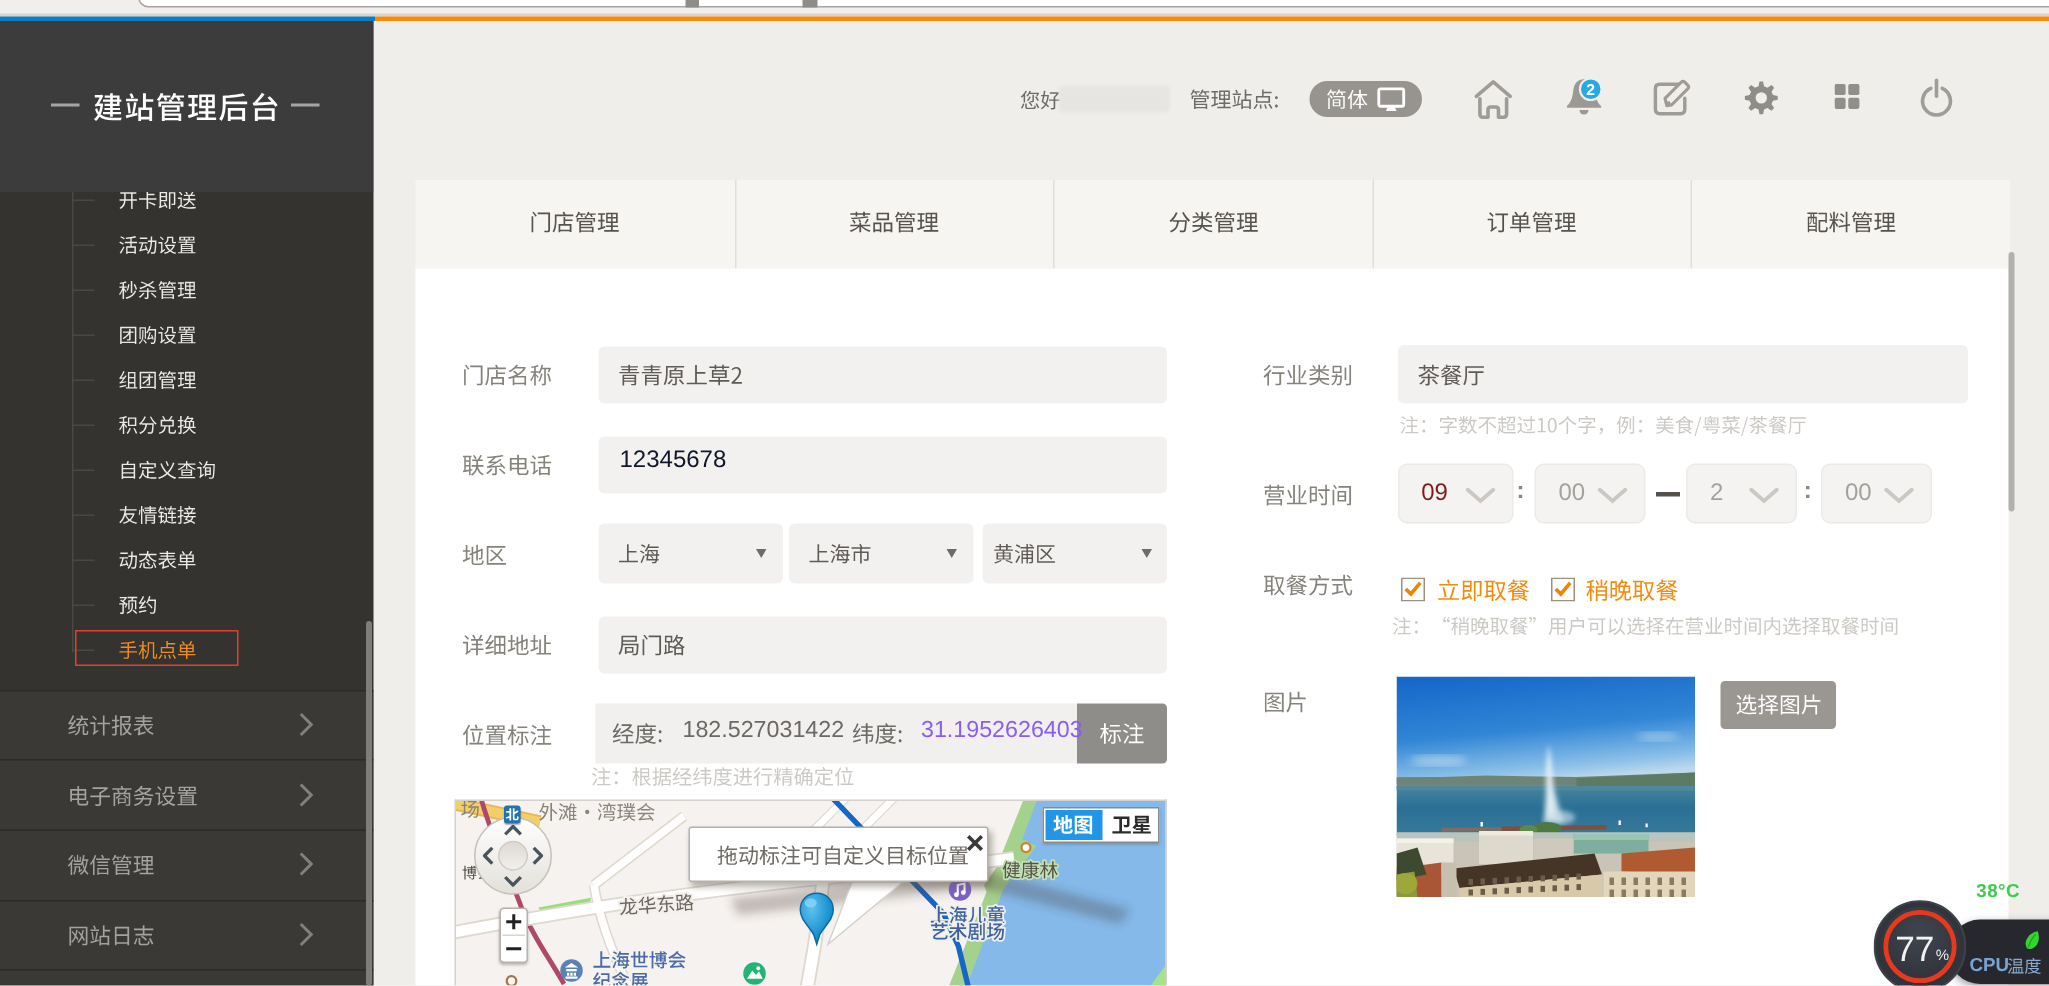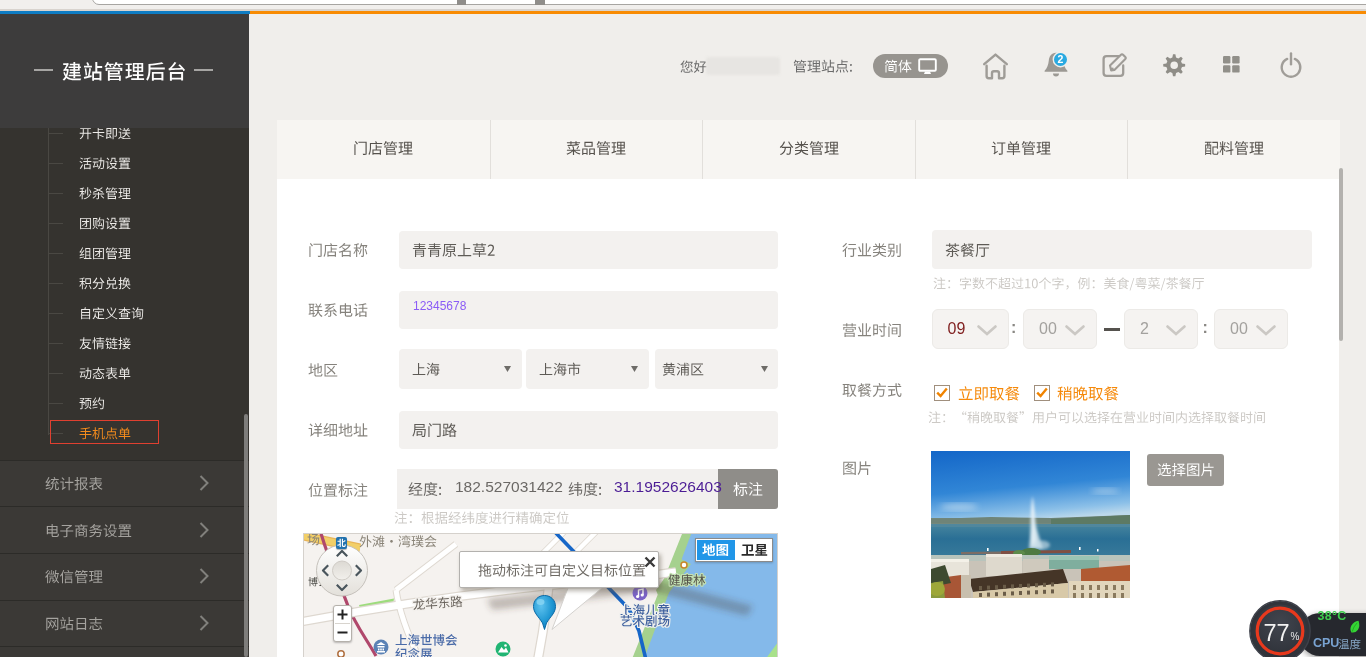--- a/index.html
+++ b/index.html
@@ -177,21 +177,21 @@
       <path d="M2.6 7.2C3.4 7.9 4.4 8.9 4.9 9.5L5.7 8.7C5.2 8.1 4.2 7.2 3.3 6.5ZM7.8 6.6C8.3 7.3 8.9 8.4 9.1 9L10.1 8.6C9.9 7.9 9.3 7 8.8 6.2ZM3.8 19.6V19.6C4 19.3 4.4 19 6.9 17.1C6.7 16.9 6.6 16.5 6.5 16.1L5 17.3V10.9H1.6V12H3.9V17.4C3.9 18.1 3.5 18.6 3.2 18.8C3.4 19 3.7 19.4 3.8 19.6ZM13.4 6.1C13.1 7 12.5 8.2 12 9H7V10.1H10.4V12.1H7.5V13.2H10.4V15.3H6.6V16.4H10.4V19.9H11.6V16.4H15.3V15.3H11.6V13.2H14.5V12.1H11.6V10.1H15V9H13.2C13.6 8.3 14.1 7.3 14.5 6.5Z M16.6 18 16.8 19.1C18.2 18.8 20.2 18.4 22.1 18L22.1 17C20.1 17.4 17.9 17.7 16.6 18ZM16.9 12.4C17.1 12.3 17.5 12.2 19.6 11.9C18.9 12.9 18.2 13.7 17.8 14C17.3 14.5 16.9 14.9 16.6 14.9C16.7 15.2 16.9 15.8 17 16C17.3 15.8 17.8 15.7 22.1 15C22.1 14.8 22.1 14.3 22.1 14L18.7 14.5C19.9 13.3 21.2 11.7 22.3 10.1L21.4 9.5C21.1 10 20.7 10.5 20.4 10.9L18.1 11.1C19.1 9.8 20.1 8.2 20.9 6.6L19.8 6.1C19 7.9 17.8 9.9 17.4 10.3C17.1 10.9 16.8 11.2 16.5 11.3C16.6 11.6 16.8 12.2 16.9 12.4ZM25.7 17.7H23.5V13.5H25.7ZM26.7 17.7V13.5H28.9V17.7ZM22.5 6.9V19.7H23.5V18.8H28.9V19.6H29.9V6.9ZM25.7 12.4H23.5V8.1H25.7ZM26.7 12.4V8.1H28.9V12.4Z M37.4 7.5V11.7L35.8 12.3L36.2 13.3L37.4 12.8V17.6C37.4 19.2 37.9 19.6 39.7 19.6C40 19.6 42.9 19.6 43.4 19.6C44.9 19.6 45.3 18.9 45.5 16.9C45.2 16.8 44.7 16.6 44.5 16.5C44.4 18.2 44.2 18.6 43.3 18.6C42.7 18.6 40.2 18.6 39.7 18.6C38.7 18.6 38.5 18.4 38.5 17.6V12.4L40.5 11.5V16.6H41.6V11.1L43.7 10.2C43.7 12.6 43.7 14.2 43.6 14.6C43.5 14.9 43.4 15 43.1 15C43 15 42.5 15 42.1 15C42.3 15.2 42.4 15.7 42.4 16C42.8 16 43.4 16 43.8 15.8C44.3 15.7 44.5 15.5 44.6 14.8C44.7 14.3 44.8 12 44.8 9.2L44.8 9L44 8.7L43.8 8.8L43.6 9.1L41.6 9.9V6.2H40.5V10.3L38.5 11.2V7.5ZM31.5 16.4 31.9 17.6C33.3 17 35 16.2 36.6 15.5L36.3 14.5L34.6 15.2V10.8H36.4V9.8H34.6V6.3H33.5V9.8H31.6V10.8H33.5V15.6C32.8 15.9 32.1 16.2 31.5 16.4Z M52.5 9.4V18.3H50.7V19.4H60.4V18.3H57V12.4H60.2V11.3H57V6.3H55.8V18.3H53.6V9.4ZM46.5 16.3 46.9 17.4C48.3 16.8 50.2 16.1 51.9 15.3L51.7 14.3L49.8 15.1V10.8H51.7V9.8H49.8V6.3H48.7V9.8H46.7V10.8H48.7V15.5C47.9 15.8 47.1 16.1 46.5 16.3Z" fill="#85827c"></path>
     </svg></div>
 <div style="position:absolute;left:307.0px;top:476.9px;width:64px;height:30px;"><svg width="64" height="30" viewBox="0 0 64 30">
       <path d="M6.5 8.9V10H14.7V8.9ZM7.5 11.1C8 13.2 8.4 16 8.5 17.6L9.7 17.2C9.5 15.7 9 13 8.5 10.9ZM9.5 6.3C9.8 7.1 10.1 8.1 10.3 8.7L11.4 8.4C11.2 7.7 10.9 6.8 10.6 6ZM5.9 18.2V19.3H15.3V18.2H12.2C12.8 16.2 13.4 13.3 13.8 11L12.6 10.8C12.3 13 11.7 16.2 11.2 18.2ZM5.3 6.2C4.4 8.5 3 10.7 1.6 12.2C1.8 12.4 2.1 13 2.2 13.3C2.7 12.8 3.2 12.2 3.7 11.5V19.9H4.8V9.7C5.4 8.7 5.9 7.6 6.4 6.5Z M25.8 7.5H28.3V8.9H25.8ZM22.3 7.5H24.7V8.9H22.3ZM18.8 7.5H21.2V8.9H18.8ZM18.9 12.3V18.7H16.9V19.5H30.2V18.7H28.1V12.3H23.4L23.6 11.5H29.8V10.6H23.8L24 9.7H29.4V6.7H17.8V9.7H22.8L22.7 10.6H17V11.5H22.5L22.4 12.3ZM19.9 18.7V17.7H27V18.7ZM19.9 14.6H27V15.5H19.9ZM19.9 13.9V13.1H27V13.9ZM19.9 16.2H27V17.1H19.9Z M38 7.3V8.4H44.5V7.3ZM42.7 13.9C43.4 15.4 44.1 17.3 44.3 18.5L45.4 18.1C45.1 16.9 44.4 15 43.6 13.6ZM38.4 13.6C38 15.2 37.3 16.8 36.5 17.9C36.7 18 37.2 18.3 37.4 18.5C38.2 17.3 38.9 15.6 39.4 13.8ZM37.3 10.9V11.9H40.5V18.5C40.5 18.7 40.5 18.7 40.3 18.8C40.1 18.8 39.4 18.8 38.6 18.7C38.7 19.1 38.9 19.6 38.9 19.9C40 19.9 40.7 19.9 41.1 19.7C41.5 19.5 41.7 19.1 41.7 18.5V11.9H45.3V10.9ZM34 6.2V9.3H31.7V10.4H33.8C33.3 12.2 32.3 14.4 31.4 15.5C31.6 15.8 31.9 16.3 32 16.6C32.7 15.6 33.5 14 34 12.4V19.9H35.2V12.1C35.7 12.8 36.3 13.8 36.5 14.2L37.2 13.4C36.9 12.9 35.6 11.3 35.2 10.8V10.4H37.1V9.3H35.2V6.2Z M47.4 7.1C48.4 7.6 49.6 8.3 50.3 8.8L50.9 7.9C50.3 7.4 49 6.8 48 6.3ZM46.6 11.3C47.6 11.7 48.8 12.4 49.4 12.9L50 12C49.4 11.5 48.2 10.9 47.2 10.5ZM47.1 19 48 19.8C48.9 18.4 49.9 16.5 50.7 14.9L49.9 14.2C49.1 15.9 47.9 17.9 47.1 19ZM54.2 6.5C54.7 7.2 55.3 8.3 55.5 9L56.6 8.5C56.3 7.9 55.8 6.9 55.2 6.1ZM51 9V10.1H55V13.5H51.6V14.5H55V18.4H50.5V19.5H60.4V18.4H56.1V14.5H59.5V13.5H56.1V10.1H60.1V9Z" fill="#85827c"></path>
     </svg></div>
 <div class="abs" style="left:399px;top:231px;width:379px;height:38px;background:#f3f1ef;border-radius:4px;"></div>
 <div style="position:absolute;left:411.0px;top:236.9px;width:87px;height:30px;"><svg width="87" height="30" viewBox="0 0 87 30">
       <path d="M12 13.7V14.8H5.1V13.7ZM4 12.8V20H5.1V17.5H12V18.7C12 18.9 11.9 19 11.7 19C11.4 19 10.5 19 9.6 19C9.8 19.3 9.9 19.6 10 19.9C11.2 19.9 12 19.9 12.5 19.8C13 19.6 13.1 19.3 13.1 18.7V12.8ZM5.1 15.6H12V16.7H5.1ZM7.9 6.2V7.2H2.9V8H7.9V9H3.4V9.9H7.9V11H1.9V11.9H15.1V11H9V9.9H13.7V9H9V8H14.3V7.2H9V6.2Z M27 13.7V14.8H20.1V13.7ZM19 12.8V20H20.1V17.5H27V18.7C27 18.9 26.9 19 26.7 19C26.4 19 25.5 19 24.6 19C24.8 19.3 24.9 19.6 25 19.9C26.2 19.9 27 19.9 27.5 19.8C28 19.6 28.1 19.3 28.1 18.7V12.8ZM20.1 15.6H27V16.7H20.1ZM22.9 6.2V7.2H17.9V8H22.9V9H18.4V9.9H22.9V11H16.9V11.9H30.1V11H24V9.9H28.7V9H24V8H29.3V7.2H24V6.2Z M36.5 12.7H42.8V14.1H36.5ZM36.5 10.5H42.8V11.9H36.5ZM41.5 16.3C42.4 17.2 43.6 18.6 44.1 19.4L45.1 18.8C44.5 18 43.3 16.7 42.4 15.8ZM36.6 15.8C35.9 16.8 34.9 17.9 34 18.7C34.3 18.8 34.8 19.1 35 19.3C35.8 18.5 36.9 17.2 37.6 16.1ZM33 7V11.2C33 13.5 32.8 16.8 31.5 19.1C31.8 19.2 32.3 19.5 32.5 19.6C33.9 17.2 34.1 13.7 34.1 11.2V8H45.1V7ZM39 8.2C38.8 8.6 38.6 9.1 38.4 9.6H35.4V15H39.1V18.7C39.1 18.9 39.1 18.9 38.8 18.9C38.6 19 37.8 19 36.9 18.9C37.1 19.2 37.2 19.6 37.3 19.9C38.4 19.9 39.2 19.9 39.6 19.8C40.1 19.6 40.2 19.3 40.2 18.7V15H44V9.6H39.6C39.8 9.2 40 8.8 40.3 8.4Z M52.4 6.4V18.1H46.8V19.2H60.2V18.1H53.6V12.1H59.2V11H53.6V6.4Z M64.7 12.8H72.3V14.1H64.7ZM64.7 10.6H72.3V11.9H64.7ZM63.6 9.7V15H67.9V16.4H61.8V17.5H67.9V19.9H69V17.5H75.2V16.4H69V15H73.5V9.7ZM61.9 7.3V8.3H65.4V9.4H66.5V8.3H70.5V9.4H71.6V8.3H75.1V7.3H71.6V6.2H70.5V7.3H66.5V6.2H65.4V7.3Z M76.7 18.8H83.6V17.6H80.5C80 17.6 79.3 17.6 78.7 17.7C81.3 15.2 83 13 83 10.8C83 8.8 81.8 7.6 79.8 7.6C78.4 7.6 77.5 8.2 76.6 9.2L77.4 9.9C78 9.2 78.8 8.7 79.7 8.7C81 8.7 81.7 9.6 81.7 10.8C81.7 12.7 80.1 14.9 76.7 17.9Z" fill="#5e5b56"></path>
     </svg></div>
 <div class="abs" style="left:399px;top:291px;width:379px;height:38px;background:#f3f1ef;border-radius:4px;"></div>
-<div class="abs" style="left:413px;top:299px;font-size:12px;line-height:15.5px;color:#8b5cf6">12345678</div>
+<div class="abs" style="left:413px;top:299px;font-size:16px;line-height:15.5px;color:#0f172a">12345678</div>
 <div class="abs" style="left:399px;top:349px;width:122.5px;height:40px;background:#f3f1ef;border-radius:4px;"></div>
 <div style="position:absolute;left:411.0px;top:356.8px;width:32px;height:28px;"><svg width="32" height="28" viewBox="0 0 32 28">
       <path d="M7 5.9V16.9H1.7V17.9H14.3V16.9H8.1V11.3H13.3V10.3H8.1V5.9Z M16.3 6.7C17.2 7.1 18.2 7.7 18.8 8.1L19.4 7.3C18.8 6.9 17.8 6.3 16.9 5.9ZM15.6 10.7C16.4 11.1 17.4 11.7 17.9 12.2L18.5 11.4C18 10.9 17 10.4 16.2 10ZM16 17.8 16.9 18.4C17.5 17.1 18.2 15.3 18.8 13.8L17.9 13.2C17.4 14.9 16.6 16.7 16 17.8ZM22.8 10.9C23.4 11.4 24 12 24.4 12.5H21.4L21.6 10.5H26.5L26.4 12.5H24.4L25 12.1C24.7 11.6 24 11 23.4 10.5ZM19 12.5V13.5H20.3C20.1 14.6 19.9 15.7 19.8 16.6H26C25.9 17 25.8 17.3 25.7 17.4C25.6 17.6 25.4 17.6 25.2 17.6C24.9 17.6 24.2 17.6 23.5 17.6C23.7 17.8 23.8 18.2 23.8 18.5C24.5 18.5 25.2 18.5 25.6 18.5C26 18.4 26.3 18.3 26.6 18C26.7 17.7 26.9 17.3 27 16.6H28.1V15.7H27.2C27.2 15.1 27.3 14.3 27.3 13.5H28.5V12.5H27.4L27.5 10.1C27.5 10 27.5 9.6 27.5 9.6H20.8C20.7 10.5 20.6 11.5 20.4 12.5ZM21.3 13.5H26.3C26.3 14.4 26.2 15.1 26.2 15.7H21ZM22.4 13.9C23.1 14.4 23.8 15.2 24.1 15.7L24.7 15.2C24.4 14.7 23.7 14 23.1 13.5ZM21.2 5.7C20.7 7.4 19.8 9 18.8 10.1C19.1 10.2 19.5 10.5 19.7 10.6C20.3 10 20.8 9.2 21.2 8.3H28.1V7.3H21.7C21.9 6.9 22.1 6.4 22.2 6Z" fill="#5e5b56"></path>
     </svg></div>
 <svg class="abs" style="left:504.0px;top:366px" width="7" height="6.5" viewBox="0 0 7 6.5">
     <path d="M0 0 L7 0 L3.5 6 Z" fill="#6e6c68"></path>
   </svg>
 <div class="abs" style="left:525.7px;top:349px;width:123px;height:40px;background:#f3f1ef;border-radius:4px;"></div>
 <div style="position:absolute;left:538.0px;top:356.8px;width:46px;height:28px;"><svg width="46" height="28" viewBox="0 0 46 28">
       <path d="M7 5.9V16.9H1.7V17.9H14.3V16.9H8.1V11.3H13.3V10.3H8.1V5.9Z M16.3 6.7C17.2 7.1 18.2 7.7 18.8 8.1L19.4 7.3C18.8 6.9 17.8 6.3 16.9 5.9ZM15.6 10.7C16.4 11.1 17.4 11.7 17.9 12.2L18.5 11.4C18 10.9 17 10.4 16.2 10ZM16 17.8 16.9 18.4C17.5 17.1 18.2 15.3 18.8 13.8L17.9 13.2C17.4 14.9 16.6 16.7 16 17.8ZM22.8 10.9C23.4 11.4 24 12 24.4 12.5H21.4L21.6 10.5H26.5L26.4 12.5H24.4L25 12.1C24.7 11.6 24 11 23.4 10.5ZM19 12.5V13.5H20.3C20.1 14.6 19.9 15.7 19.8 16.6H26C25.9 17 25.8 17.3 25.7 17.4C25.6 17.6 25.4 17.6 25.2 17.6C24.9 17.6 24.2 17.6 23.5 17.6C23.7 17.8 23.8 18.2 23.8 18.5C24.5 18.5 25.2 18.5 25.6 18.5C26 18.4 26.3 18.3 26.6 18C26.7 17.7 26.9 17.3 27 16.6H28.1V15.7H27.2C27.2 15.1 27.3 14.3 27.3 13.5H28.5V12.5H27.4L27.5 10.1C27.5 10 27.5 9.6 27.5 9.6H20.8C20.7 10.5 20.6 11.5 20.4 12.5ZM21.3 13.5H26.3C26.3 14.4 26.2 15.1 26.2 15.7H21ZM22.4 13.9C23.1 14.4 23.8 15.2 24.1 15.7L24.7 15.2C24.4 14.7 23.7 14 23.1 13.5ZM21.2 5.7C20.7 7.4 19.8 9 18.8 10.1C19.1 10.2 19.5 10.5 19.7 10.6C20.3 10 20.8 9.2 21.2 8.3H28.1V7.3H21.7C21.9 6.9 22.1 6.4 22.2 6Z M34.8 5.9C35.1 6.5 35.5 7.3 35.7 7.8H29.7V8.8H35.4V10.7H31.1V17H32.1V11.7H35.4V18.6H36.5V11.7H40V15.7C40 15.8 39.9 15.9 39.7 15.9C39.4 15.9 38.6 15.9 37.6 15.9C37.8 16.2 37.9 16.6 38 16.9C39.2 16.9 40 16.9 40.5 16.8C40.9 16.6 41.1 16.3 41.1 15.7V10.7H36.5V8.8H42.3V7.8H36.7L36.9 7.7C36.7 7.2 36.2 6.3 35.8 5.6Z" fill="#5e5b56"></path>
@@ -215,21 +215,21 @@
 <div style="position:absolute;left:732.0px;top:475.9px;width:34px;height:30px;"><svg width="34" height="30" viewBox="0 0 34 30">
       <path d="M8 7.3V8.4H14.5V7.3ZM12.7 13.9C13.4 15.4 14.1 17.3 14.3 18.5L15.4 18.1C15.1 16.9 14.4 15 13.6 13.6ZM8.4 13.6C8 15.2 7.3 16.8 6.5 17.9C6.7 18 7.2 18.3 7.4 18.5C8.2 17.3 8.9 15.6 9.4 13.8ZM7.3 10.9V11.9H10.5V18.5C10.5 18.7 10.5 18.7 10.3 18.8C10.1 18.8 9.4 18.8 8.6 18.7C8.7 19.1 8.9 19.6 8.9 19.9C10 19.9 10.7 19.9 11.1 19.7C11.5 19.5 11.7 19.1 11.7 18.5V11.9H15.3V10.9ZM4 6.2V9.3H1.7V10.4H3.8C3.3 12.2 2.3 14.4 1.4 15.5C1.6 15.8 1.9 16.3 2 16.6C2.7 15.6 3.5 14 4 12.4V19.9H5.2V12.1C5.7 12.8 6.3 13.8 6.5 14.2L7.2 13.4C6.9 12.9 5.6 11.3 5.2 10.8V10.4H7.1V9.3H5.2V6.2Z M17.4 7.1C18.4 7.6 19.6 8.3 20.3 8.8L20.9 7.9C20.3 7.4 19 6.8 18 6.3ZM16.6 11.3C17.6 11.7 18.8 12.4 19.4 12.9L20 12C19.4 11.5 18.2 10.9 17.2 10.5ZM17.1 19 18 19.8C18.9 18.4 19.9 16.5 20.7 14.9L19.9 14.2C19.1 15.9 17.9 17.9 17.1 19ZM24.2 6.5C24.7 7.2 25.3 8.3 25.5 9L26.6 8.5C26.3 7.9 25.8 6.9 25.2 6.1ZM21 9V10.1H25V13.5H21.6V14.5H25V18.4H20.5V19.5H30.4V18.4H26.1V14.5H29.5V13.5H26.1V10.1H30.1V9Z" fill="#ffffff"></path>
     </svg></div>
 <div style="position:absolute;left:407.0px;top:475.9px;width:38px;height:30px;"><svg width="38" height="30" viewBox="0 0 38 30">
       <path d="M1.6 17.9 1.8 19C3.2 18.6 5 18.2 6.7 17.7L6.6 16.7C4.8 17.2 2.9 17.6 1.6 17.9ZM1.9 12.4C2.1 12.3 2.5 12.2 4.4 11.9C3.7 12.9 3.1 13.7 2.8 13.9C2.3 14.5 1.9 14.9 1.6 14.9C1.7 15.2 1.9 15.8 2 16C2.3 15.8 2.8 15.7 6.7 14.9C6.7 14.7 6.7 14.2 6.7 13.9L3.7 14.5C4.9 13.1 6.1 11.5 7.1 9.9L6.1 9.3C5.8 9.8 5.5 10.4 5.1 10.9L3.1 11.1C4 9.8 4.9 8.2 5.6 6.6L4.5 6.2C3.9 8 2.7 9.9 2.4 10.4C2 10.9 1.8 11.3 1.5 11.3C1.6 11.6 1.8 12.2 1.9 12.4ZM7.4 6.9V8H12.7C11.3 9.9 8.7 11.5 6.4 12.3C6.6 12.5 6.9 13 7 13.2C8.4 12.8 9.7 12.1 11 11.2C12.4 11.8 14 12.6 14.8 13.2L15.5 12.3C14.7 11.8 13.2 11 11.9 10.5C12.9 9.6 13.8 8.5 14.4 7.3L13.6 6.9L13.4 6.9ZM7.5 13.8V14.8H10.4V18.5H6.6V19.5H15.4V18.5H11.6V14.8H14.7V13.8Z M21.8 9.1V10.4H19.4V11.3H21.8V13.8H27.6V11.3H30.1V10.4H27.6V9.1H26.5V10.4H22.9V9.1ZM26.5 11.3V12.9H22.9V11.3ZM27.4 15.7C26.7 16.5 25.8 17.1 24.7 17.6C23.6 17.1 22.8 16.5 22.1 15.7ZM19.6 14.8V15.7H21.5L21 15.9C21.6 16.8 22.5 17.5 23.5 18C22 18.5 20.5 18.8 18.9 18.9C19 19.2 19.3 19.6 19.3 19.9C21.2 19.6 23 19.3 24.6 18.6C26.1 19.3 27.9 19.7 29.8 19.9C29.9 19.7 30.2 19.2 30.4 19C28.8 18.8 27.2 18.5 25.9 18.1C27.2 17.4 28.3 16.4 29 15.1L28.3 14.7L28.1 14.8ZM23.1 6.3C23.3 6.7 23.5 7.2 23.7 7.6H17.9V11.7C17.9 14 17.8 17.2 16.6 19.4C16.8 19.5 17.3 19.8 17.6 19.9C18.8 17.6 19 14.1 19 11.7V8.7H30.2V7.6H25C24.8 7.2 24.5 6.6 24.2 6.1Z M33.1 12.9C33.6 12.9 34.1 12.5 34.1 11.9C34.1 11.2 33.6 10.8 33.1 10.8C32.5 10.8 32.1 11.2 32.1 11.9C32.1 12.5 32.5 12.9 33.1 12.9ZM33.1 18.9C33.6 18.9 34.1 18.5 34.1 17.9C34.1 17.3 33.6 16.9 33.1 16.9C32.5 16.9 32.1 17.3 32.1 17.9C32.1 18.5 32.5 18.9 33.1 18.9Z" fill="#6b6865"></path>
     </svg></div>
 <div class="abs" style="left:455px;top:479px;font-size:15.5px;line-height:15.5px;color:#6b6865">182.527031422</div>
 <div style="position:absolute;left:567.0px;top:475.9px;width:38px;height:30px;"><svg width="38" height="30" viewBox="0 0 38 30">
       <path d="M1.7 18 1.9 19C3.3 18.6 5.2 18.1 7 17.7L6.9 16.7C5 17.2 3 17.7 1.7 18ZM1.9 12.4C2.1 12.3 2.5 12.2 4.3 11.9C3.7 12.9 3.1 13.7 2.8 14C2.3 14.6 2 15 1.7 15C1.8 15.3 2 15.8 2 16C2.3 15.8 2.8 15.7 6.5 14.9C6.5 14.7 6.5 14.2 6.5 14L3.5 14.6C4.6 13.2 5.7 11.6 6.7 9.9L5.8 9.3C5.5 9.9 5.2 10.4 4.9 11L3 11.2C3.9 9.9 4.7 8.2 5.4 6.6L4.4 6.2C3.8 8 2.7 9.9 2.4 10.4C2.1 10.9 1.8 11.3 1.6 11.4C1.7 11.7 1.9 12.2 1.9 12.4ZM10.2 6.1V8.2H7.1V9.2H10.2V10.9H7.5V11.9H10.2V13.6H6.9V14.7H10.2V19.9H11.4V14.7H14.2C14 16.5 13.9 17.2 13.7 17.5C13.6 17.6 13.5 17.6 13.3 17.6C13.1 17.6 12.7 17.6 12.2 17.6C12.4 17.8 12.5 18.2 12.5 18.5C13 18.5 13.5 18.5 13.8 18.5C14.1 18.5 14.3 18.4 14.5 18.1C14.9 17.8 15 16.7 15.2 14.1C15.2 13.9 15.2 13.6 15.2 13.6H11.4V11.9H14.3V10.9H11.4V9.2H14.8V8.2H11.4V6.1Z M21.8 9.1V10.4H19.4V11.3H21.8V13.8H27.6V11.3H30.1V10.4H27.6V9.1H26.5V10.4H22.9V9.1ZM26.5 11.3V12.9H22.9V11.3ZM27.4 15.7C26.7 16.5 25.8 17.1 24.7 17.6C23.6 17.1 22.8 16.5 22.1 15.7ZM19.6 14.8V15.7H21.5L21 15.9C21.6 16.8 22.5 17.5 23.5 18C22 18.5 20.5 18.8 18.9 18.9C19 19.2 19.3 19.6 19.3 19.9C21.2 19.6 23 19.3 24.6 18.6C26.1 19.3 27.9 19.7 29.8 19.9C29.9 19.7 30.2 19.2 30.4 19C28.8 18.8 27.2 18.5 25.9 18.1C27.2 17.4 28.3 16.4 29 15.1L28.3 14.7L28.1 14.8ZM23.1 6.3C23.3 6.7 23.5 7.2 23.7 7.6H17.9V11.7C17.9 14 17.8 17.2 16.6 19.4C16.8 19.5 17.3 19.8 17.6 19.9C18.8 17.6 19 14.1 19 11.7V8.7H30.2V7.6H25C24.8 7.2 24.5 6.6 24.2 6.1Z M33.1 12.9C33.6 12.9 34.1 12.5 34.1 11.9C34.1 11.2 33.6 10.8 33.1 10.8C32.5 10.8 32.1 11.2 32.1 11.9C32.1 12.5 32.5 12.9 33.1 12.9ZM33.1 18.9C33.6 18.9 34.1 18.5 34.1 17.9C34.1 17.3 33.6 16.9 33.1 16.9C32.5 16.9 32.1 17.3 32.1 17.9C32.1 18.5 32.5 18.9 33.1 18.9Z" fill="#6b6865"></path>
     </svg></div>
-<div class="abs" style="left:614px;top:479px;font-size:15.5px;line-height:15.5px;color:#4c1d95">31.1952626403</div>
+<div class="abs" style="left:614px;top:479px;font-size:15.5px;line-height:15.5px;color:#8b5cf6">31.1952626403</div>
 <div style="position:absolute;left:393.0px;top:506.3px;width:179px;height:27px;"><svg width="179" height="27" viewBox="0 0 179 27">
       <path d="M2.3 6.4C3.1 6.8 4.3 7.5 4.8 7.9L5.4 7.1C4.8 6.7 3.7 6.1 2.8 5.7ZM1.6 10.2C2.4 10.6 3.5 11.2 4.1 11.6L4.6 10.8C4.1 10.4 2.9 9.8 2.1 9.4ZM2 17.1 2.8 17.8C3.6 16.6 4.6 14.8 5.3 13.4L4.5 12.8C3.8 14.3 2.7 16.1 2 17.1ZM8.4 5.8C8.9 6.5 9.3 7.5 9.5 8.1L10.5 7.7C10.3 7.1 9.8 6.2 9.3 5.5ZM5.5 8.1V9.1H9.1V12.1H6V13.1H9.1V16.6H5.1V17.5H14V16.6H10.1V13.1H13.2V12.1H10.1V9.1H13.7V8.1Z M17.9 10.3C18.4 10.3 18.9 9.9 18.9 9.3C18.9 8.7 18.4 8.3 17.9 8.3C17.3 8.3 16.8 8.7 16.8 9.3C16.8 9.9 17.3 10.3 17.9 10.3ZM17.9 16.9C18.4 16.9 18.9 16.5 18.9 15.9C18.9 15.3 18.4 14.9 17.9 14.9C17.3 14.9 16.8 15.3 16.8 15.9C16.8 16.5 17.3 16.9 17.9 16.9Z M30.7 5.5V8.1H28.7V9.1H30.6C30.2 10.9 29.4 13.1 28.5 14.2C28.6 14.5 28.9 14.9 29 15.2C29.6 14.3 30.3 12.9 30.7 11.3V17.9H31.7V11C32 11.7 32.5 12.4 32.6 12.9L33.3 12.2C33 11.8 32 10.2 31.7 9.7V9.1H33.3V8.1H31.7V5.5ZM38.9 9.5V11.2H34.8V9.5ZM38.9 8.7H34.8V7H38.9ZM33.8 18C34.1 17.8 34.5 17.6 37.3 16.9C37.3 16.7 37.3 16.3 37.3 16L34.8 16.6V12.1H36.1C36.8 14.8 38.2 16.8 40.3 17.9C40.5 17.6 40.8 17.2 41 17C39.9 16.5 39 15.8 38.3 14.8C39 14.4 39.9 13.8 40.6 13.2L39.9 12.5C39.4 13 38.6 13.6 37.8 14.1C37.5 13.5 37.2 12.8 37 12.1H39.8V6.1H33.8V16.3C33.8 16.8 33.6 17 33.4 17.1C33.6 17.3 33.8 17.7 33.8 18Z M48 13.7V18H48.9V17.4H53.1V17.9H54V13.7H51.4V12H54.4V11.1H51.4V9.6H54V6.1H46.8V10.2C46.8 12.4 46.7 15.3 45.3 17.4C45.5 17.5 46 17.8 46.1 17.9C47.3 16.3 47.6 14 47.8 12H50.5V13.7ZM47.8 7H53V8.7H47.8ZM47.8 9.6H50.5V11.1H47.8L47.8 10.2ZM48.9 16.6V14.5H53.1V16.6ZM43.8 5.5V8.3H42.1V9.2H43.8V12.2C43.1 12.4 42.4 12.6 41.9 12.7L42.2 13.7L43.8 13.2V16.7C43.8 16.9 43.7 16.9 43.5 16.9C43.4 16.9 42.8 16.9 42.3 16.9C42.4 17.2 42.5 17.6 42.5 17.9C43.4 17.9 43.9 17.8 44.2 17.7C44.6 17.5 44.7 17.2 44.7 16.7V12.9L46.3 12.4L46.1 11.4L44.7 11.9V9.2H46.2V8.3H44.7V5.5Z M55.5 16.1 55.7 17.1C57 16.8 58.6 16.4 60.2 15.9L60.1 15.1C58.4 15.5 56.7 15.9 55.5 16.1ZM55.8 11.2C56 11.1 56.3 11 58.1 10.7C57.4 11.6 56.9 12.3 56.6 12.6C56.2 13.1 55.9 13.4 55.5 13.4C55.7 13.7 55.8 14.2 55.9 14.4C56.2 14.2 56.6 14.1 60.1 13.4C60.1 13.2 60.1 12.8 60.1 12.5L57.4 13C58.5 11.8 59.6 10.4 60.5 8.9L59.6 8.4C59.3 8.9 59 9.4 58.7 9.8L56.8 10C57.7 8.9 58.5 7.4 59.1 6L58.2 5.5C57.6 7.2 56.6 8.9 56.2 9.4C55.9 9.8 55.7 10.1 55.4 10.2C55.6 10.5 55.7 11 55.8 11.2ZM60.7 6.3V7.2H65.5C64.2 8.9 62 10.4 59.8 11.1C60 11.3 60.3 11.7 60.4 11.9C61.6 11.5 62.9 10.9 64 10.1C65.2 10.6 66.7 11.4 67.5 11.9L68 11.1C67.3 10.6 66 9.9 64.8 9.4C65.7 8.6 66.5 7.7 67.1 6.6L66.3 6.2L66.1 6.3ZM60.8 12.4V13.3H63.5V16.6H60V17.6H68V16.6H64.5V13.3H67.3V12.4Z M69.1 16.2 69.3 17.1C70.6 16.8 72.3 16.3 73.9 15.9L73.8 15C72.1 15.5 70.3 15.9 69.1 16.2ZM69.3 11.2C69.5 11.1 69.8 11 71.5 10.7C70.9 11.7 70.4 12.4 70.1 12.6C69.7 13.1 69.4 13.5 69.1 13.5C69.2 13.8 69.4 14.2 69.4 14.4C69.7 14.3 70.1 14.1 73.4 13.4C73.4 13.2 73.4 12.8 73.4 12.6L70.8 13.1C71.8 11.9 72.7 10.4 73.6 8.9L72.8 8.4C72.6 8.9 72.3 9.4 72 9.9L70.3 10.1C71.1 8.9 71.9 7.4 72.5 6L71.6 5.5C71 7.2 70.1 9 69.8 9.4C69.5 9.9 69.3 10.2 69 10.2C69.1 10.5 69.3 11 69.3 11.2ZM76.8 5.5V7.4H74V8.3H76.8V9.8H74.3V10.7H76.8V12.3H73.8V13.2H76.8V17.9H77.9V13.2H80.4C80.2 14.9 80.1 15.5 79.9 15.7C79.9 15.8 79.7 15.8 79.6 15.8C79.4 15.8 79 15.8 78.6 15.8C78.7 16 78.8 16.4 78.8 16.7C79.3 16.7 79.7 16.7 80 16.7C80.3 16.6 80.5 16.6 80.7 16.3C81 16 81.1 15.1 81.3 12.7C81.3 12.5 81.3 12.3 81.3 12.3H77.9V10.7H80.4V9.8H77.9V8.3H80.9V7.4H77.9V5.5Z M87.2 8.2V9.4H85V10.2H87.2V12.4H92.5V10.2H94.6V9.4H92.5V8.2H91.5V9.4H88.2V8.2ZM91.5 10.2V11.6H88.2V10.2ZM92.2 14.1C91.6 14.8 90.8 15.4 89.8 15.8C88.9 15.4 88.1 14.8 87.5 14.1ZM85.2 13.3V14.1H87L86.5 14.3C87.1 15.1 87.8 15.7 88.7 16.2C87.4 16.6 86 16.9 84.6 17C84.7 17.2 84.9 17.6 85 17.9C86.7 17.7 88.3 17.3 89.8 16.8C91.1 17.4 92.7 17.8 94.4 18C94.5 17.7 94.8 17.3 95 17.1C93.5 16.9 92.1 16.7 90.9 16.3C92.1 15.6 93.1 14.8 93.7 13.6L93.1 13.3L92.9 13.3ZM88.4 5.7C88.6 6.1 88.8 6.5 88.9 6.9H83.7V10.6C83.7 12.6 83.6 15.5 82.5 17.5C82.8 17.6 83.2 17.8 83.4 18C84.5 15.8 84.7 12.7 84.7 10.5V7.8H94.8V6.9H90.1C89.9 6.4 89.6 5.9 89.4 5.5Z M96.6 6.4C97.3 7 98.2 8 98.7 8.7L99.4 8C99 7.4 98.1 6.5 97.3 5.8ZM105.2 5.8V8H103V5.8H102V8H100.1V9H102V10.5L102 11.4H100V12.4H101.9C101.7 13.4 101.2 14.4 100.2 15.1C100.4 15.3 100.8 15.7 100.9 15.9C102.1 15 102.7 13.6 102.9 12.4H105.2V15.8H106.2V12.4H108.2V11.4H106.2V9H108V8H106.2V5.8ZM103 9H105.2V11.4H103L103 10.6ZM99 10.4H96.2V11.4H98V15.2C97.4 15.5 96.7 16.1 96 16.8L96.7 17.8C97.4 16.8 98.1 16.1 98.5 16.1C98.8 16.1 99.2 16.5 99.8 16.8C100.7 17.4 101.9 17.6 103.5 17.6C104.8 17.6 107.3 17.5 108.2 17.5C108.2 17.2 108.4 16.7 108.5 16.4C107.2 16.6 105.2 16.7 103.6 16.7C102 16.7 100.9 16.6 100 16C99.6 15.7 99.3 15.5 99 15.3Z M114.9 6.3V7.3H121.5V6.3ZM112.6 5.5C111.9 6.5 110.6 7.7 109.5 8.5C109.6 8.7 109.9 9.1 110.1 9.3C111.3 8.4 112.7 7.1 113.6 5.9ZM114.3 10.1V11H118.8V16.6C118.8 16.9 118.7 16.9 118.5 16.9C118.2 17 117.3 17 116.4 16.9C116.5 17.2 116.7 17.6 116.7 17.9C118 17.9 118.8 17.9 119.2 17.8C119.7 17.6 119.9 17.3 119.9 16.7V11H121.9V10.1ZM113.1 8.4C112.2 10 110.7 11.5 109.3 12.5C109.5 12.7 109.9 13.2 110.1 13.4C110.6 13 111.1 12.5 111.6 12V18H112.6V10.9C113.2 10.2 113.7 9.5 114.1 8.8Z M123.2 6.6C123.5 7.5 123.9 8.7 123.9 9.5L124.7 9.4C124.6 8.6 124.3 7.3 123.9 6.4ZM126.9 6.4C126.8 7.3 126.4 8.6 126.1 9.4L126.7 9.6C127 8.8 127.5 7.6 127.8 6.6ZM123.1 10.1V11H124.8C124.4 12.5 123.6 14.3 122.9 15.2C123.1 15.5 123.3 16 123.4 16.3C124 15.5 124.5 14.2 125 12.9V17.9H125.9V12.6C126.3 13.3 126.8 14.2 127 14.6L127.6 13.9C127.4 13.4 126.2 11.7 125.9 11.3V11H127.4V10.1H125.9V5.6H125V10.1ZM131.1 5.5V6.6H128.3V7.4H131.1V8.2H128.6V9H131.1V9.9H127.9V10.7H135.5V9.9H132V9H134.8V8.2H132V7.4H135.1V6.6H132V5.5ZM133.6 12.3V13.3H129.7V12.3ZM128.7 11.5V17.9H129.7V15.7H133.6V16.9C133.6 17.1 133.6 17.1 133.4 17.1C133.2 17.1 132.7 17.1 132 17.1C132.2 17.3 132.3 17.7 132.3 17.9C133.2 17.9 133.7 17.9 134.1 17.8C134.5 17.6 134.6 17.4 134.6 16.9V11.5ZM129.7 14H133.6V15H129.7Z M143.5 5.5C142.9 7.2 141.9 8.7 140.7 9.7C140.9 9.9 141.2 10.3 141.3 10.5C141.5 10.3 141.8 10.1 142 9.8V12.6C142 14.1 141.8 16 140.5 17.4C140.8 17.5 141.1 17.8 141.3 18C142.2 17.1 142.6 15.8 142.8 14.7H144.7V17.5H145.6V14.7H147.5V16.7C147.5 16.9 147.5 16.9 147.3 17C147.2 17 146.6 17 146.1 16.9C146.2 17.2 146.3 17.6 146.3 17.8C147.2 17.8 147.7 17.8 148.1 17.7C148.4 17.5 148.5 17.3 148.5 16.7V9H146C146.5 8.4 147 7.7 147.3 7.1L146.7 6.6L146.5 6.7H144C144.1 6.3 144.2 6 144.3 5.7ZM144.7 13.8H142.9C142.9 13.4 142.9 13 142.9 12.6V12.2H144.7ZM145.6 13.8V12.2H147.5V13.8ZM144.7 11.4H142.9V9.9H144.7ZM145.6 11.4V9.9H147.5V11.4ZM142.7 9H142.6C143 8.5 143.3 8 143.5 7.5H146C145.7 8 145.3 8.6 145 9ZM136.8 6.3V7.2H138.4C138 9.2 137.4 11.2 136.5 12.4C136.6 12.7 136.9 13.3 136.9 13.5C137.2 13.2 137.4 12.8 137.6 12.4V17.3H138.5V16.3H140.9V10.4H138.5C138.8 9.4 139.1 8.3 139.3 7.2H141.3V6.3ZM138.5 11.3H140V15.3H138.5Z M152.5 11.8C152.2 14.2 151.5 16.1 150 17.3C150.2 17.5 150.6 17.8 150.8 18C151.7 17.2 152.4 16.2 152.8 14.9C154.1 17.3 156.1 17.7 158.9 17.7H162.1C162.1 17.4 162.3 17 162.5 16.7C161.8 16.7 159.5 16.7 159 16.7C158.2 16.7 157.4 16.7 156.8 16.6V13.8H160.8V12.9H156.8V10.7H160.2V9.7H152.3V10.7H155.7V16.3C154.6 15.9 153.8 15.1 153.2 13.6C153.4 13.1 153.5 12.5 153.6 11.9ZM155.3 5.7C155.5 6.1 155.7 6.6 155.9 7.1H150.6V10H151.6V8H160.9V10H161.9V7.1H157C156.9 6.6 156.5 5.9 156.2 5.4Z M168 8V9H175.3V8ZM168.9 10C169.3 11.9 169.7 14.4 169.8 15.8L170.8 15.5C170.7 14.1 170.2 11.7 169.8 9.8ZM170.7 5.7C171 6.4 171.2 7.3 171.3 7.8L172.3 7.5C172.2 7 171.9 6.1 171.7 5.4ZM167.4 16.4V17.4H175.9V16.4H173.1C173.6 14.6 174.2 11.9 174.5 9.9L173.4 9.7C173.2 11.7 172.7 14.6 172.2 16.4ZM166.9 5.6C166.1 7.6 164.8 9.7 163.5 11C163.7 11.2 164 11.7 164.1 12C164.6 11.5 165 10.9 165.4 10.3V17.9H166.4V8.8C167 7.8 167.4 6.9 167.8 5.9Z" fill="#ccc9c5"></path>
     </svg></div>
 <div style="position:absolute;left:841.0px;top:236.9px;width:64px;height:30px;"><svg width="64" height="30" viewBox="0 0 64 30">
       <path d="M7.5 7.1V8.1H14.9V7.1ZM5 6.1C4.2 7.2 2.8 8.6 1.5 9.4C1.7 9.6 2 10.1 2.2 10.3C3.5 9.4 5.1 7.9 6.1 6.6ZM6.9 11.2V12.3H11.9V18.5C11.9 18.7 11.8 18.8 11.5 18.8C11.3 18.8 10.2 18.8 9.2 18.8C9.3 19.1 9.5 19.6 9.5 19.9C11 19.9 11.9 19.9 12.4 19.7C12.9 19.5 13.1 19.2 13.1 18.5V12.3H15.3V11.2ZM5.6 9.4C4.6 11.1 2.9 12.8 1.4 13.9C1.6 14.1 2 14.6 2.2 14.9C2.7 14.4 3.3 13.9 3.9 13.3V20H5V12.1C5.6 11.3 6.2 10.5 6.7 9.8Z M28.8 9.6C28.2 11.3 27.1 13.5 26.3 14.8L27.2 15.3C28.1 13.9 29.1 11.9 29.8 10.1ZM17.2 9.9C18 11.6 18.9 13.9 19.3 15.2L20.4 14.8C20 13.5 19.1 11.3 18.3 9.6ZM24.8 6.3V18.1H22.3V6.3H21.1V18.1H16.9V19.2H30.1V18.1H25.9V6.3Z M42.2 6.4C41.8 7.1 41.2 8 40.7 8.6L41.6 8.9C42.1 8.4 42.8 7.6 43.4 6.8ZM33.7 6.9C34.3 7.5 35 8.4 35.3 9L36.3 8.5C36 7.9 35.3 7.1 34.7 6.5ZM37.9 6.2V9.1H32.1V10.1H37C35.8 11.4 33.8 12.4 31.8 12.9C32 13.1 32.4 13.5 32.5 13.8C34.6 13.2 36.6 12 37.9 10.5V13.1H39V10.8C40.9 11.8 43.2 13 44.4 13.8L44.9 12.8C43.7 12.1 41.6 11 39.7 10.1H45V9.1H39V6.2ZM37.9 13.4C37.9 14 37.8 14.5 37.6 15H32V16.1H37.2C36.5 17.5 35 18.4 31.7 18.9C31.9 19.2 32.2 19.6 32.3 19.9C36 19.3 37.7 18 38.5 16.2C39.6 18.3 41.7 19.5 44.7 19.9C44.9 19.6 45.2 19.2 45.4 18.9C42.7 18.6 40.7 17.6 39.6 16.1H45V15H38.8C39 14.5 39.1 14 39.1 13.4Z M55.4 8V16.3H56.5V8ZM58.6 6.4V18.5C58.6 18.8 58.5 18.8 58.2 18.8C57.9 18.9 57.1 18.9 56 18.8C56.2 19.2 56.4 19.7 56.4 20C57.8 20 58.6 19.9 59 19.7C59.5 19.6 59.7 19.2 59.7 18.5V6.4ZM48.4 7.8H52.3V10.7H48.4ZM47.4 6.8V11.7H53.4V6.8ZM49.5 12.1 49.5 13.4H46.8V14.4H49.3C49.1 16.5 48.4 18.2 46.5 19.2C46.7 19.4 47.1 19.7 47.2 20C49.3 18.8 50.1 16.9 50.4 14.4H52.5C52.4 17.3 52.2 18.3 52 18.6C51.9 18.8 51.7 18.8 51.5 18.8C51.2 18.8 50.7 18.8 50 18.7C50.2 19 50.3 19.5 50.3 19.8C51 19.8 51.7 19.8 52 19.8C52.4 19.8 52.7 19.6 52.9 19.3C53.3 18.9 53.5 17.5 53.6 13.9C53.6 13.8 53.6 13.4 53.6 13.4H50.5L50.6 12.1Z" fill="#85827c"></path>
     </svg></div>
 <div style="position:absolute;left:841.0px;top:316.9px;width:64px;height:30px;"><svg width="64" height="30" viewBox="0 0 64 30">
       <path d="M5.7 12.6H11.5V13.9H5.7ZM4.6 11.8V14.7H12.6V11.8ZM2.3 9.9V12.8H3.4V10.8H13.7V12.8H14.8V9.9ZM3.5 15.7V20H4.6V19.4H12.6V20H13.7V15.7ZM4.6 18.5V16.7H12.6V18.5ZM10.6 6.2V7.4H6.3V6.2H5.2V7.4H1.9V8.4H5.2V9.5H6.3V8.4H10.6V9.5H11.7V8.4H15.1V7.4H11.7V6.2Z M28.8 9.6C28.2 11.3 27.1 13.5 26.3 14.8L27.2 15.3C28.1 13.9 29.1 11.9 29.8 10.1ZM17.2 9.9C18 11.6 18.9 13.9 19.3 15.2L20.4 14.8C20 13.5 19.1 11.3 18.3 9.6ZM24.8 6.3V18.1H22.3V6.3H21.1V18.1H16.9V19.2H30.1V18.1H25.9V6.3Z M38.1 12C38.9 13.1 39.9 14.7 40.4 15.6L41.4 15.1C40.9 14.1 39.9 12.6 39 11.5ZM35.9 12.7V16.1H33.3V12.7ZM35.9 11.7H33.3V8.4H35.9ZM32.2 7.4V18.4H33.3V17.2H36.9V7.4ZM42.5 6.2V9.2H37.6V10.3H42.5V18.3C42.5 18.6 42.3 18.7 42 18.7C41.7 18.7 40.6 18.7 39.4 18.6C39.6 19 39.8 19.5 39.9 19.8C41.4 19.8 42.3 19.8 42.9 19.6C43.4 19.4 43.6 19.1 43.6 18.3V10.3H45.4V9.2H43.6V6.2Z M47.4 9.5V19.9H48.5V9.5ZM47.6 6.9C48.3 7.5 49.1 8.5 49.4 9.1L50.3 8.5C50 7.9 49.2 7 48.5 6.3ZM51.7 14.3H55.3V16.4H51.7ZM51.7 11.4H55.3V13.4H51.7ZM50.7 10.4V17.3H56.4V10.4ZM51.3 7V8.1H58.5V18.6C58.5 18.8 58.5 18.8 58.3 18.9C58.1 18.9 57.5 18.9 56.8 18.8C57 19.1 57.1 19.6 57.2 19.9C58.1 19.9 58.8 19.9 59.2 19.7C59.6 19.5 59.7 19.2 59.7 18.6V7Z" fill="#85827c"></path>
     </svg></div>
 <div style="position:absolute;left:841.0px;top:376.9px;width:64px;height:30px;"><svg width="64" height="30" viewBox="0 0 64 30">
@@ -381,21 +381,21 @@
       <rect x="174" y="142" width="3" height="5"></rect>
       <rect x="182" y="142" width="3" height="5"></rect>
       <rect x="190" y="142" width="3" height="5"></rect>
     </g>
 <path d="M0 118 L14 114 L20 132 L0 136 Z" fill="#3e4a30"></path>
 <path d="M0 132 L12 130 L14 147 L0 147 Z" fill="#8a9a3e"></path>
 <ellipse cx="6" cy="138" rx="8" ry="7" fill="#a0a838" opacity="0.9"></ellipse>
 <rect x="30" y="124" width="10" height="23" fill="#c8bfae"></rect>
 </svg>
 <div class="abs" style="left:1299px;top:613px;width:80px;height:42.5px;background:#26282e;border-radius:21px 0 0 21px;box-shadow:0 2px 6px rgba(0,0,0,0.4)"></div>
-<div class="abs" style="left:1317.5px;top:610px;font-size:12.5px;line-height:12.5px;color:#3ecb4e;font-weight:bold;letter-spacing:0.3px">38°C</div>
+<div class="abs" style="left:1317.5px;top:588px;font-size:12.5px;line-height:12.5px;color:#3ecb4e;font-weight:bold;letter-spacing:0.3px">38°C</div>
 <svg class="abs" style="left:1347.5px;top:620px" width="13" height="14" viewBox="0 0 13 14">
 <path d="M10.5 0.8 Q12.3 5.8 10 9.8 Q7.6 13.3 3.4 12.4 Q1.4 9 3.4 5.6 Q5.8 1.6 10.5 0.8 Z" fill="#35d435"></path>
 <path d="M9.2 2.8 Q5.4 6.6 4.2 11.6" fill="none" stroke="#1da01d" stroke-width="0.8"></path>
   </svg>
 <div style="position:absolute;left:1336.5px;top:633.5px;width:27px;height:24px;"><svg width="27" height="24" viewBox="0 0 27 24">
       <path d="M6.1 7.8H10.1V8.9H6.1ZM6.1 6H10.1V7.1H6.1ZM5.3 5.2V9.6H10.9V5.2ZM2.1 5.5C2.9 5.8 3.8 6.3 4.2 6.7L4.7 6C4.2 5.6 3.3 5.1 2.6 4.9ZM1.4 8.6C2.2 8.9 3.1 9.5 3.6 9.9L4 9.2C3.6 8.8 2.6 8.3 1.9 8ZM1.7 14.6 2.5 15.1C3.1 14 3.9 12.6 4.4 11.4L3.8 10.9C3.2 12.2 2.3 13.7 1.7 14.6ZM3.9 14.2V15H12.1V14.2H11.3V10.6H4.9V14.2ZM5.7 14.2V11.4H6.8V14.2ZM7.5 14.2V11.4H8.6V14.2ZM9.3 14.2V11.4H10.5V14.2Z M16.9 7V8H15.1V8.7H16.9V10.6H21.4V8.7H23.3V8H21.4V7H20.6V8H17.8V7ZM20.6 8.7V9.9H17.8V8.7ZM21.2 12C20.7 12.6 20 13.1 19.2 13.5C18.3 13.1 17.7 12.6 17.2 12ZM15.2 11.3V12H16.7L16.4 12.2C16.8 12.8 17.5 13.4 18.2 13.8C17.1 14.2 15.9 14.4 14.7 14.5C14.8 14.7 15 15 15.1 15.2C16.5 15.1 17.9 14.8 19.1 14.3C20.3 14.8 21.6 15.1 23.1 15.3C23.2 15.1 23.4 14.7 23.6 14.5C22.3 14.4 21.1 14.2 20.1 13.8C21.1 13.3 21.9 12.6 22.5 11.6L21.9 11.3L21.8 11.3ZM17.9 4.9C18.1 5.2 18.3 5.5 18.4 5.9H13.9V9C13.9 10.7 13.9 13.2 12.9 14.9C13.1 15 13.5 15.2 13.7 15.3C14.7 13.5 14.8 10.8 14.8 9V6.7H23.4V5.9H19.4C19.2 5.5 19 5 18.8 4.7Z" fill="#8aabcb"></path>
     </svg></div>
 <div class="abs" style="left:1313px;top:637px;font-size:12.5px;line-height:12.5px;color:#79a3d2;font-weight:bold">CPU</div>
 <svg class="abs" style="left:1249px;top:600px" width="62" height="62" viewBox="0 0 62 62">
 <defs>

